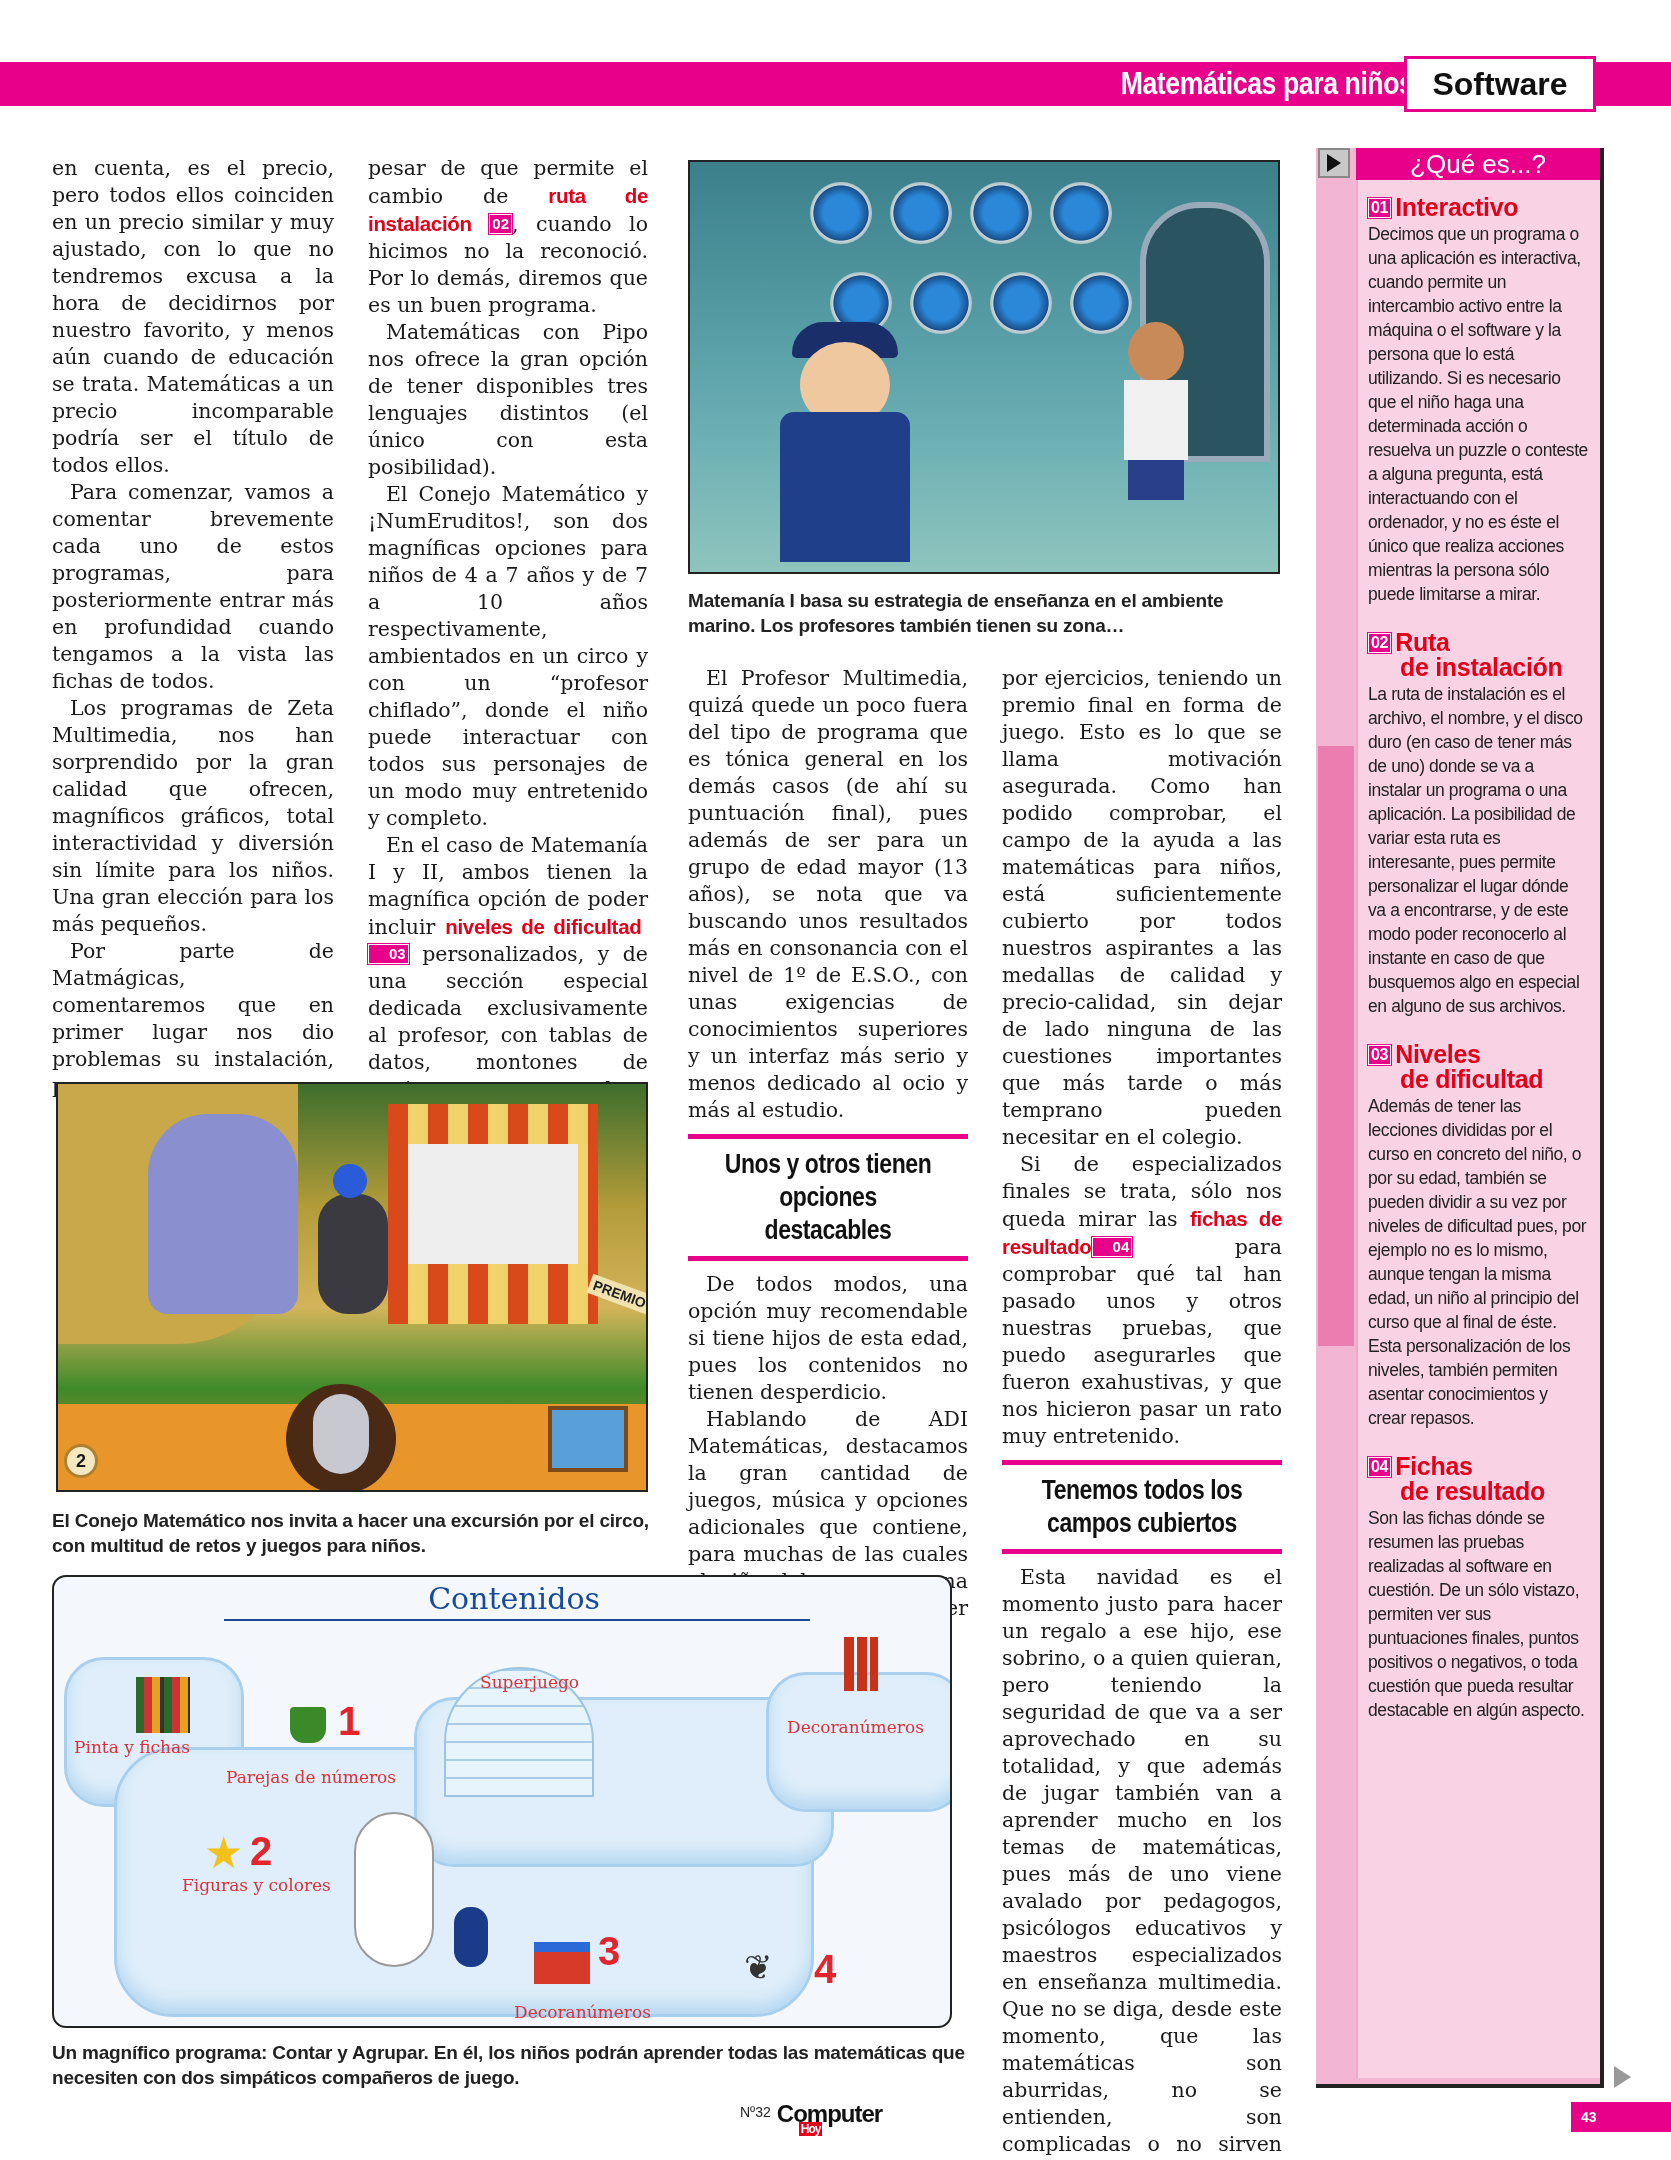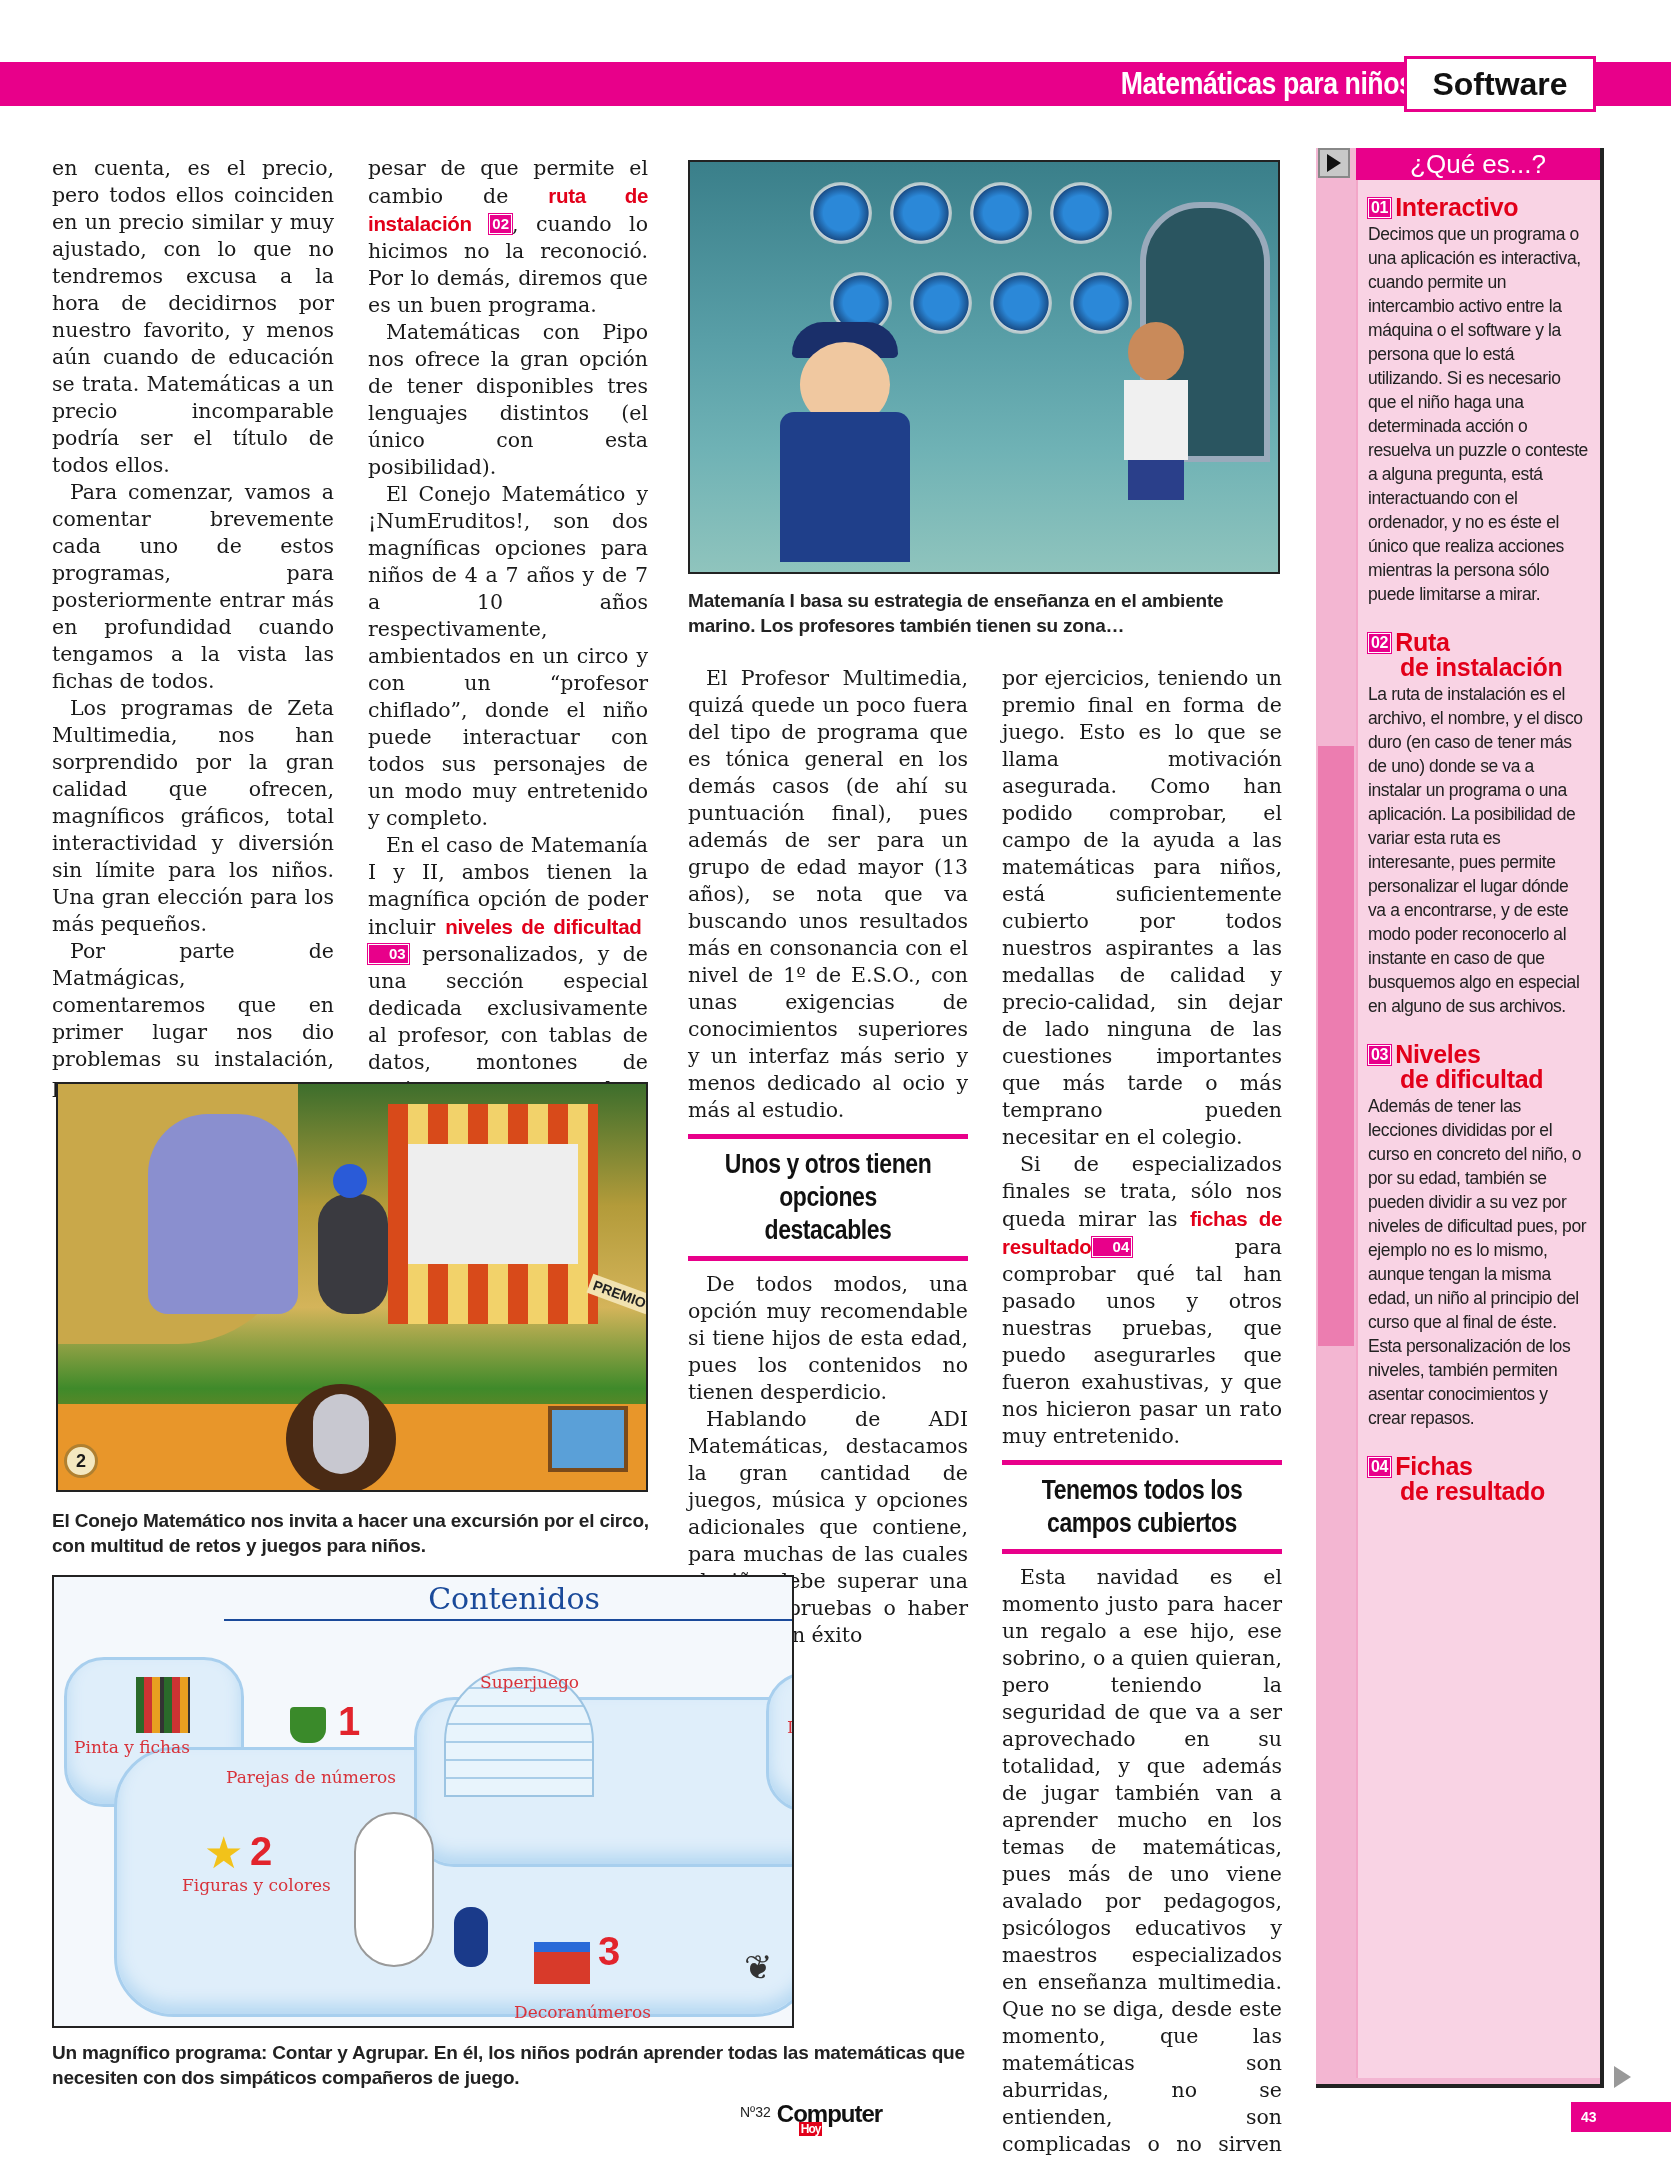--- a/index.html
+++ b/index.html
@@ -29,21 +29,21 @@
 
   .subhead { border-top: 5px solid #e8008a; border-bottom: 5px solid #e8008a; padding: 8px 0 10px 0; margin: 10px 0 10px 0;
     font-family: "Liberation Sans", sans-serif; font-weight: bold; font-size: 28px; line-height: 33px; text-align: center; color: #111;
     letter-spacing: -0.5px; }
   .subhead span { display: inline-block; transform: scaleX(0.82); }
 
   
   .img-box { position: absolute; border: 2px solid #222; overflow: hidden; }
   .img1 { left: 688px; top: 160px; width: 592px; height: 414px; background: linear-gradient(180deg,#3a7f8a 0%,#5aa0a8 45%,#6fb2b5 70%,#8fc4bd 100%); }
   .img2 { left: 56px; top: 1082px; width: 592px; height: 410px; background: linear-gradient(180deg,#3d6e2c 0%,#b39b3a 30%,#d4b45a 55%,#3f8a2a 75%,#d07a1a 100%); }
-  .img3 { left: 52px; top: 1575px; width: 742px; height: 453px; background: #f4f8fc; }
+  .img3 { left: 52px; top: 1575px; width: 900px; height: 453px; background: #f4f8fc; border-radius: 14px; }
 
   .caption { position: absolute; font-family: "Liberation Sans", sans-serif; font-weight: bold; font-size: 19px; line-height: 25px; color: #222; letter-spacing: -0.2px; }
   .cap1 { left: 688px; top: 588px; width: 600px; }
   .cap2 { left: 52px; top: 1508px; width: 600px; }
   .cap3 { left: 52px; top: 2040px; width: 920px; }
 
   
   .porthole { position: absolute; width: 62px; height: 62px; border-radius: 50%; background: radial-gradient(circle,#2b88d8 40%,#1a4f8a 62%,#c7d4d8 64%,#8aa 80%); }
   .captain { position: absolute; left: 80px; top: 140px; width: 150px; height: 260px; }
   .captain .body { position: absolute; left: 10px; top: 110px; width: 130px; height: 150px; background: #1f3f8a; border-radius: 14px 14px 0 0; }
@@ -206,20 +206,21 @@
   <div class="def">
     <div class="def-title"><span class="num-badge">02</span><span>Ruta</span><span class="l2">de instalación</span></div>
     <div class="def-text">La ruta de instalación es el archivo, el nombre, y el disco duro (en caso de tener más de uno) donde se va a instalar un programa o una aplicación. La posibilidad de variar esta ruta es interesante, pues permite personalizar el lugar dónde va a encontrarse, y de este modo poder reconocerlo al instante en caso de que busquemos algo en especial en alguno de sus archivos.</div>
   </div>
   <div class="def">
     <div class="def-title"><span class="num-badge">03</span><span>Niveles</span><span class="l2">de dificultad</span></div>
     <div class="def-text">Además de tener las lecciones divididas por el curso en concreto del niño, o por su edad, también se pueden dividir a su vez por niveles de dificultad pues, por ejemplo no es lo mismo, aunque tengan la misma edad, un niño al principio del curso que al final de éste. Esta personalización de los niveles, también permiten asentar conocimientos y crear repasos.</div>
   </div>
   <div class="def">
     <div class="def-title"><span class="num-badge">04</span><span>Fichas</span><span class="l2">de resultado</span></div>
+    <div class="def-text">Son las fichas dónde se resumen las pruebas realizadas al software en cuestión. De un sólo vistazo, permiten ver sus puntuaciones finales, puntos positivos o negativos, o toda cuestión que pueda resultar destacable en algún aspecto.</div>
   </div>
 </div>
 <div class="arrow-next"></div>
 
 <div class="footer">
   <span class="issue">Nº32</span>
   <span class="brand"><span>Computer</span><span class="brand-sub">Hoy</span></span>
 </div>
 <div class="page-num">43</div>
 

